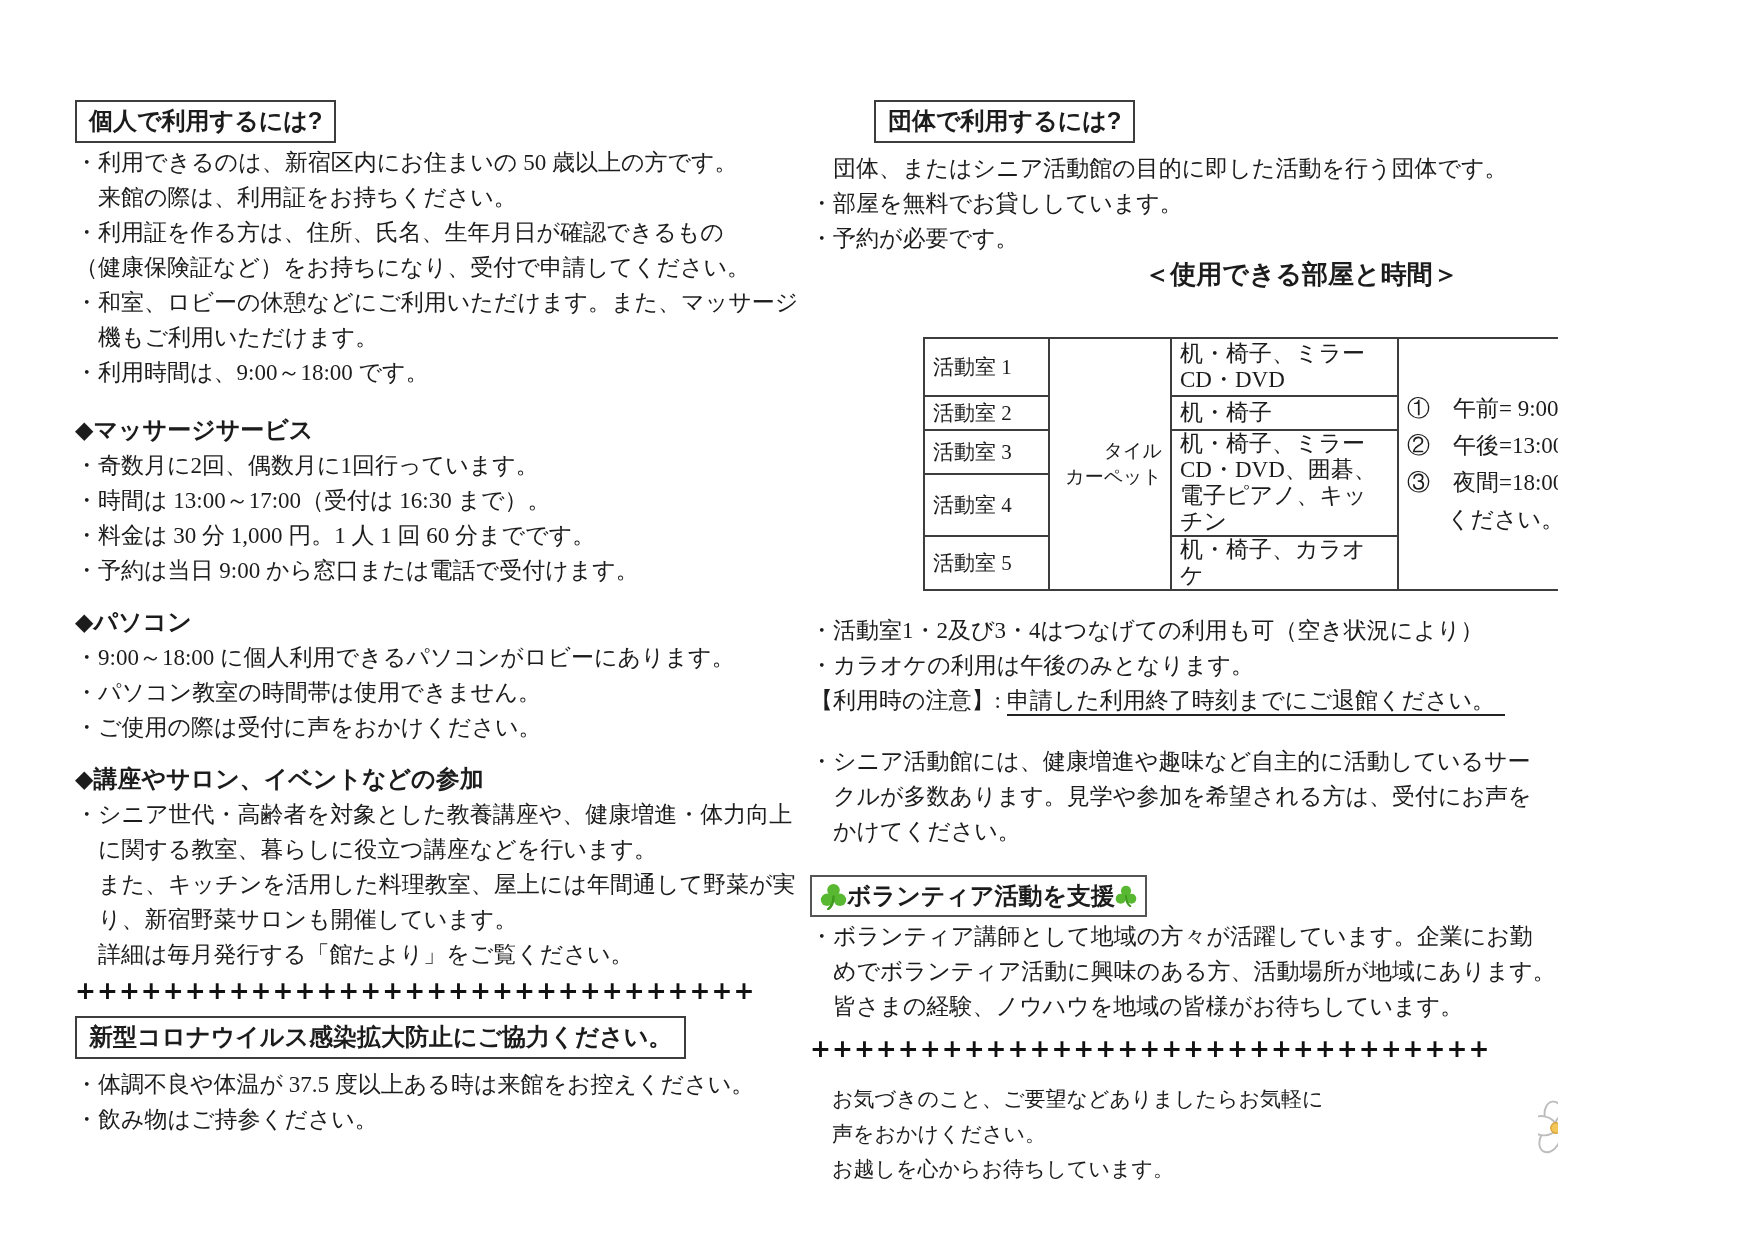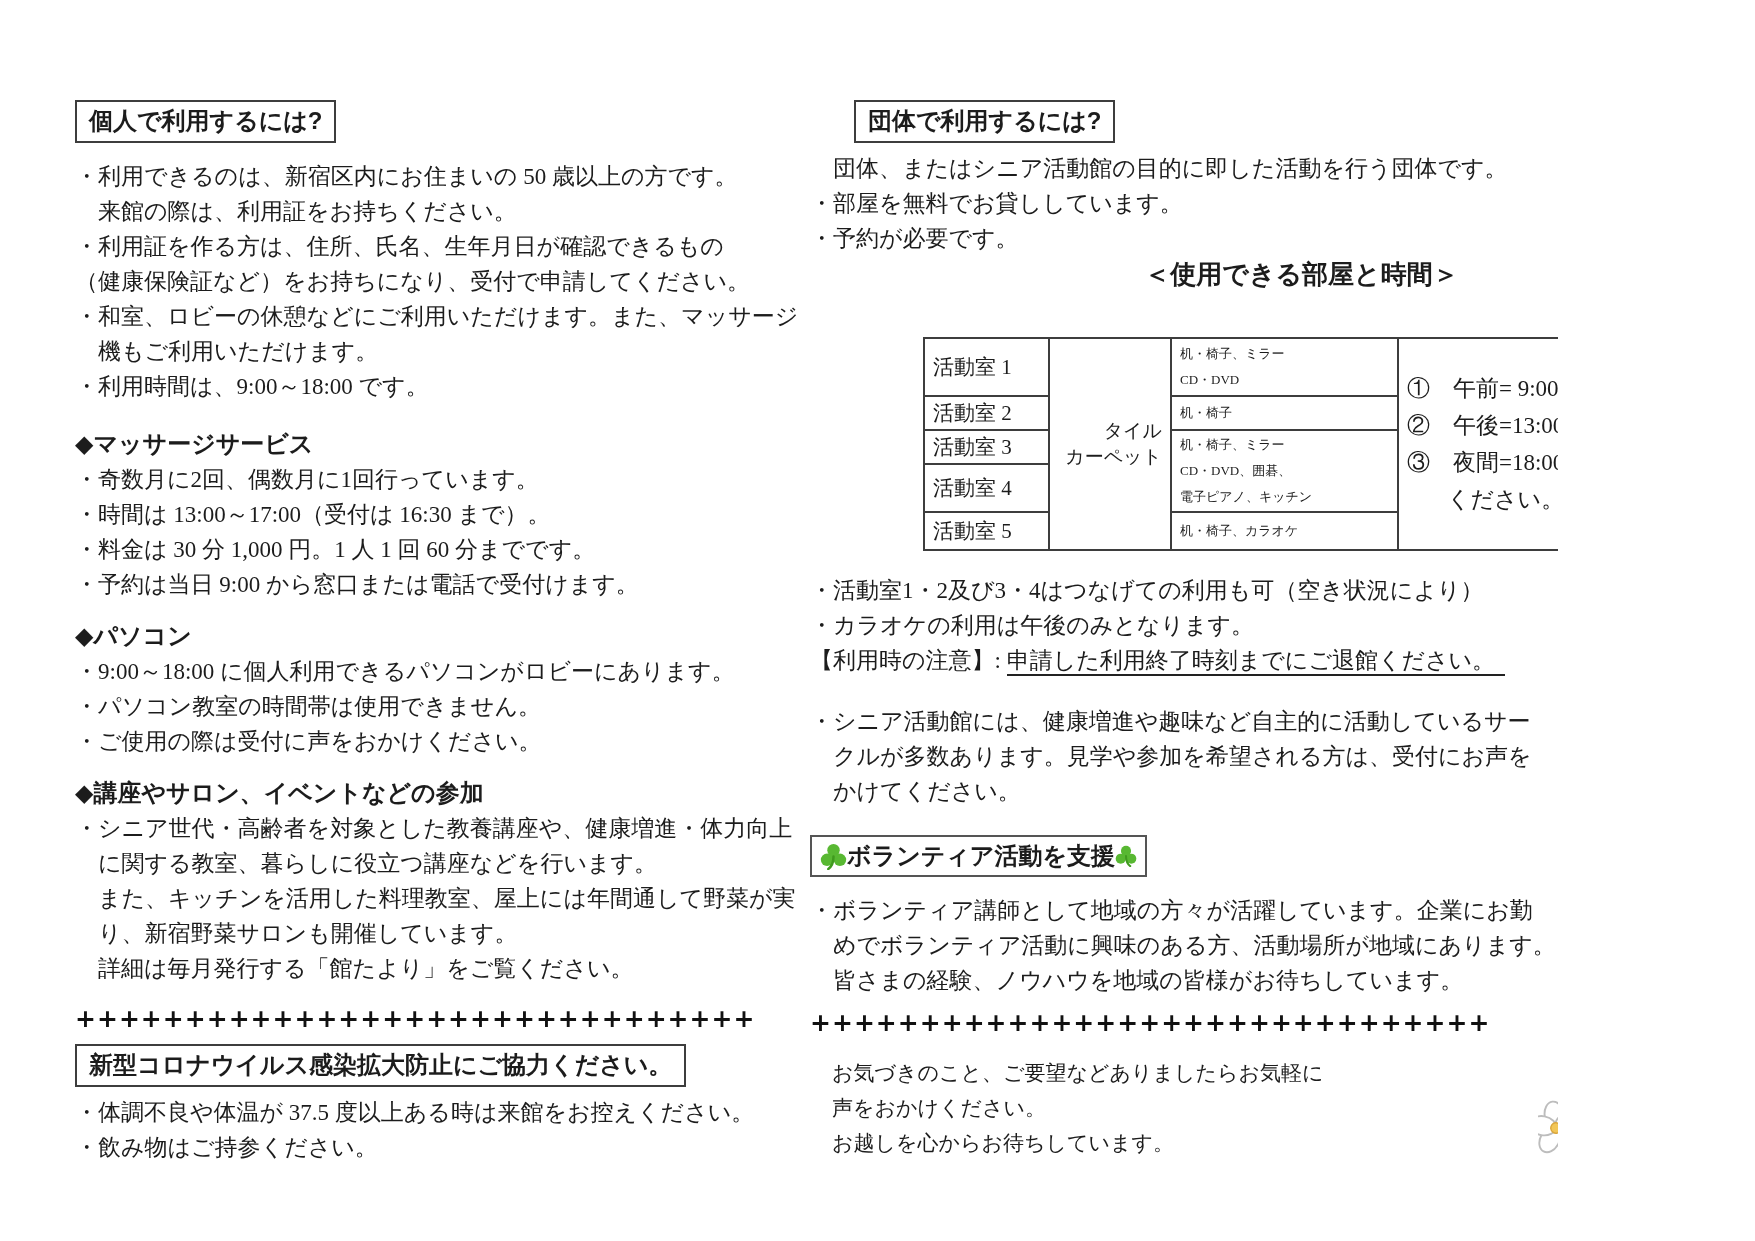--- a/index.html
+++ b/index.html
@@ -6,31 +6,31 @@
   .page{position:relative;width:1558px;height:1241px;background:#ffffff;overflow:hidden;
         font-family:"Liberation Serif","DejaVu Serif",serif;color:#1c1c1c;}
   .col{position:absolute;top:100px;}
   .col-left{left:75px;width:740px;}
   .col-right{left:810px;width:910px;}
   .hbox{display:inline-block;border:2px solid #3d3d3d;padding:3px 12px 4px 12px;
         font-family:"Liberation Sans","DejaVu Sans",sans-serif;font-weight:bold;font-size:24px;background:#fff;}
   .line{font-size:23px;line-height:35px;white-space:nowrap;}
   .sec-title{font-family:"Liberation Sans","DejaVu Sans",sans-serif;font-weight:bold;
              font-size:24px;line-height:36px;white-space:nowrap;}
-  .gap8{margin-top:8px;} .gap10{margin-top:16px;}
+  .gap8{margin-top:8px;} .gap10{margin-top:2px;}
   .gap16{margin-top:16px;} .gap22{margin-top:22px;} .gap26{margin-top:26px;}
   .plusline{font-family:"DejaVu Sans",sans-serif;font-weight:bold;font-size:25px;
             letter-spacing:1px;line-height:34px;white-space:nowrap;color:#111;}
   .tbl-title{width:757px;margin-left:113px;text-align:center;
              font-family:"Liberation Sans","DejaVu Sans",sans-serif;font-weight:bold;font-size:26px;line-height:36px;}
   table.rooms{border-collapse:collapse;margin-left:113px;table-layout:fixed;margin-top:45px;}
   table.rooms td{border:2px solid #3d3d3d;padding:0 8px;background:#fff;vertical-align:middle;}
   td.room{width:107px;font-size:21px;vertical-align:top;padding-top:4px;}
   td.floor{width:104px;text-align:right;font-size:19px;line-height:26px;}
-  td.equip{width:209px;font-size:13px;line-height:26px;}
+  td.equip{width:209px;font-size:23px;line-height:26px;}
   td.times{width:273px;font-size:23px;line-height:37px;vertical-align:middle;}
   .times .ind{padding-left:40px;}
   .caution-ul{text-decoration:none;border-bottom:2px solid #222;padding-bottom:1px;padding-right:10px;font-family:Liberation Serif, serif;}
   .vbox{display:inline-flex;align-items:center;border:2px solid #555;
         padding:3px 8px;font-family:"Liberation Sans","DejaVu Sans",sans-serif;font-weight:bold;font-size:24px;background:#fff;}
   .closing{margin-left:22px;}
   .closing .line{font-size:21px;line-height:35px;}
   .flower-wrap{position:absolute;left:1538px;top:1028px;width:152px;height:160px;}
   .icon{display:inline-block;line-height:0;}
 </style>
@@ -85,21 +85,21 @@
         <span>新型コロナウイルス感染拡大防止にご協力ください。</span>
       </div>
       <div class="gap8">
         <div class="line">・体調不良や体温が 37.5 度以上ある時は来館をお控えください。</div>
         <div class="line">・飲み物はご持参ください。</div>
       </div>
     </div>
   </div>
 
   <div class="col col-right">
-    <div style="margin-left:44px;">
+    <div style="margin-left:64px;">
       <div class="hbox">
         <span>団体で利用するには?</span>
       </div>
     </div>
 
     <div class="gap8">
       <div class="line">　団体、またはシニア活動館の目的に即した活動を行う団体です。</div>
       <div class="line">・部屋を無料でお貸ししています。</div>
       <div class="line">・予約が必要です。</div>
     </div>

